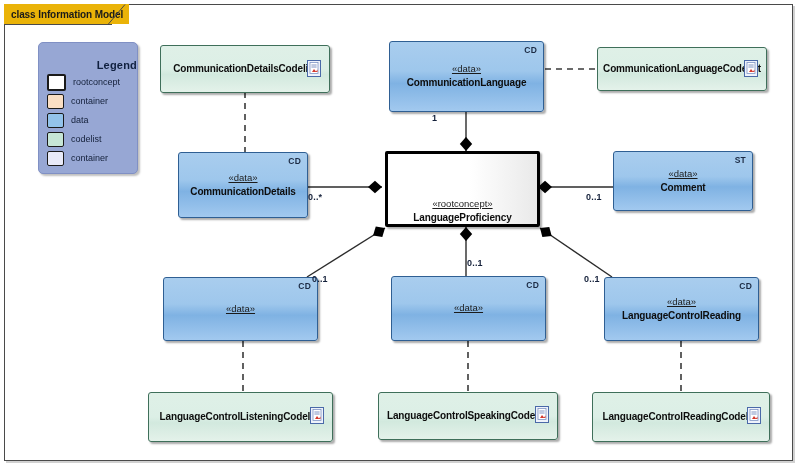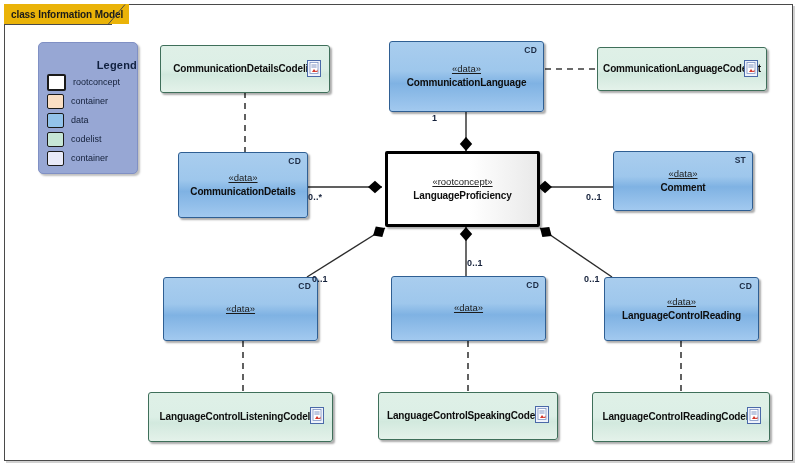--- a/index.html
+++ b/index.html
@@ -112,20 +112,21 @@
   .node.codelist {
     border: 1px solid #3f6f5a;
     border-radius: 3px;
     background: linear-gradient(to bottom, #dff0e7 0%, #dcefe6 50%, #d2e9de 62%, #e4f2ea 100%);
   }
   
   .node.rootconcept {
     border: 3px solid #000000;
     border-radius: 2px;
     background: linear-gradient(to right, #ffffff 0%, #ffffff 55%, #f2f2f2 82%, #e9e9e9 100%);
+    align-items: flex-end;
   }
 
   .corner-tag {
     position: absolute;
     top: 3px;
     right: 6px;
     font-size: 8.5px;
     font-weight: bold;
     color: #1c2b44;
     letter-spacing: 0.2px;

